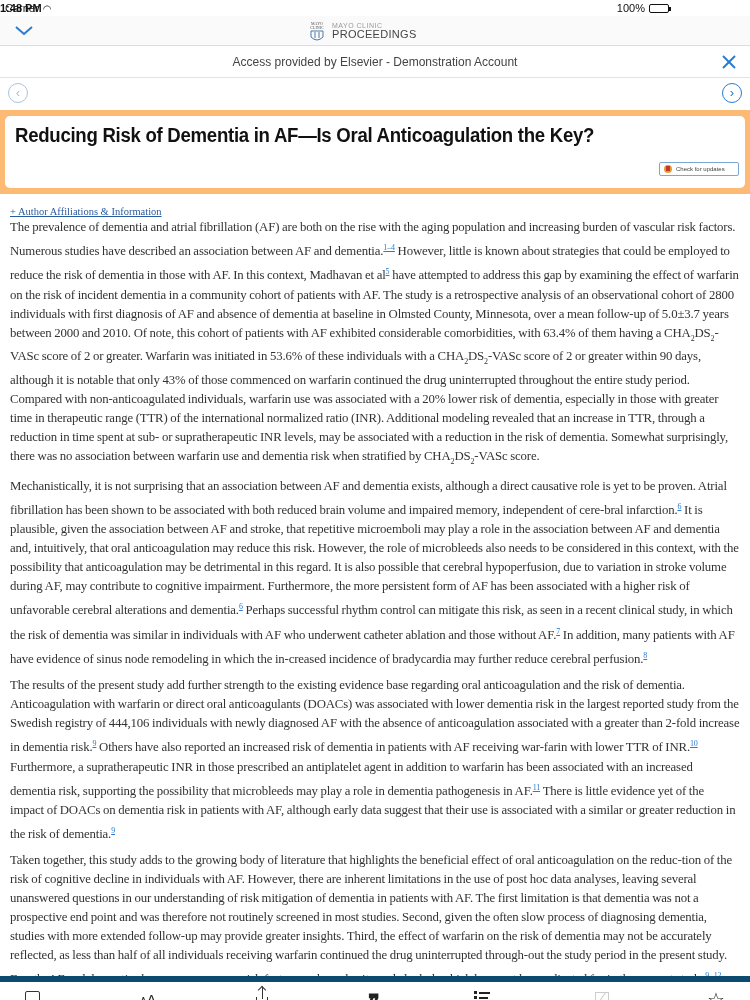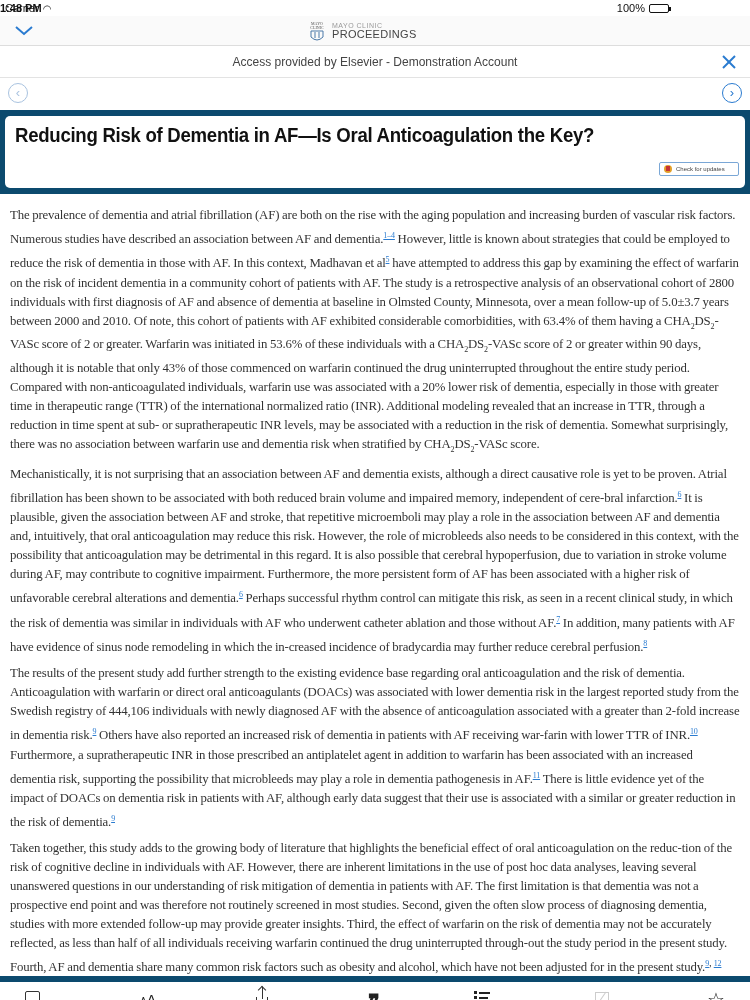--- a/index.html
+++ b/index.html
@@ -26,21 +26,21 @@
   .access-bar { position: absolute; top: 46px; left: 0; width: 750px; height: 32px; border-bottom: 1px solid #e3e3e3; background: #fff; }
   .access-text { position: absolute; left: 0; width: 750px; top: 9px; text-align: center; font-size: 12px; color: #444; }
   .close-btn { position: absolute; right: 12px; top: 6px; width: 18px; height: 20px; font-size: 20px; color: #2a7bd0; line-height: 20px; cursor: pointer; }
 
   .issue-bar { position: absolute; top: 78px; left: 0; width: 750px; height: 32px; background: #fff; }
   .issue-text { position: absolute; left: 0; width: 750px; top: 9px; text-align: center; font-size: 12px; color: #222; }
   .circle-btn { position: absolute; top: 5px; width: 20px; height: 20px; border: 1px solid; border-radius: 50%; text-align: center; line-height: 17px; font-size: 13px; cursor: pointer; }
   .prev-btn { left: 8px; border-color: #a9c3e0; color: #a9c3e0; }
   .next-btn { right: 8px; border-color: #2a7bd0; color: #2a7bd0; }
 
-  .header-wrap { position: absolute; top: 110px; left: 0; width: 750px; height: 84px; background: #0c4a6e; padding: 6px 5px; }
+  .header-wrap { position: absolute; top: 110px; left: 0; width: 750px; height: 84px; background: #fdba74; padding: 6px 5px; }
   .header-card { width: 740px; height: 72px; background: #fff; border-radius: 5px; position: relative; }
   .article-title { position: absolute; left: 10px; top: 8px; font-family: "Liberation Sans", sans-serif; font-weight: bold; font-size: 20px; color: #111; letter-spacing: -0.3px; transform: scaleX(0.93); transform-origin: left; white-space: nowrap; }
   .authors { position: absolute; left: 10px; top: 49px; font-family: "Liberation Serif", serif; font-size: 10px; color: #2a5ba0; white-space: nowrap; }
   .authors .star { color: #555; font-size: 8px; vertical-align: super; }
   .mail-icon { display: inline-block; width: 14px; height: 10px; border: 1px solid #444; position: relative; vertical-align: -1px; margin-left: 2px; overflow: hidden; }
   .mail-icon::before { content: ""; position: absolute; left: 1px; top: -6px; width: 10px; height: 10px; border: 1px solid #444; transform: rotate(45deg); }
   .check-updates { position: absolute; right: 6px; top: 46px; width: 80px; height: 14px; border: 1px solid #7aa7d6; border-radius: 2px; font-size: 6px; color: #444; display: flex; align-items: center; gap: 4px; padding-left: 4px; cursor: pointer; }
   .cu-icon { width: 8px; height: 8px; border-radius: 50%; background: #e2a02a; position: relative; }
   .cu-icon::after { content: ""; position: absolute; left: 2px; top: 1px; width: 4px; height: 5px; background: #c73434; }
 
@@ -129,20 +129,21 @@
   <div class="header-card">
     <div class="article-title">Reducing Risk of Dementia in AF—Is Oral Anticoagulation the Key?</div>
     <div class="check-updates">
       <span class="cu-icon"></span>
       <span>Check for updates</span>
     </div>
   </div>
 </div>
 
 <div class="content">
+  <a class="affil-link">+ Author Affiliations &amp; Information</a>
 
   <p class="para">
     <span>The prevalence of dementia and atrial fibrillation (AF) are both on the rise with the aging population and increasing burden of vascular risk factors. Numerous studies have described an association between AF and dementia.</span><sup><a>1–4</a></sup><span> However, little is known about strategies that could be employed to reduce the risk of dementia in those with AF. In this context, Madhavan et al</span><sup><a>5</a></sup><span> have attempted to address this gap by examining the effect of warfarin on the risk of incident dementia in a community cohort of patients with AF. The study is a retrospective analysis of an observational cohort of 2800 individuals with first diagnosis of AF and absence of dementia at baseline in Olmsted County, Minnesota, over a mean follow-up of 5.0±3.7 years between 2000 and 2010. Of note, this cohort of patients with AF exhibited considerable comorbidities, with 63.4% of them having a CHA</span><span class="sub">2</span><span>DS</span><span class="sub">2</span><span>-VASc score of 2 or greater. Warfarin was initiated in 53.6% of these individuals with a CHA</span><span class="sub">2</span><span>DS</span><span class="sub">2</span><span>-VASc score of 2 or greater within 90 days, although it is notable that only 43% of those commenced on warfarin continued the drug uninterrupted throughout the entire study period. Compared with non-anticoagulated individuals, warfarin use was associated with a 20% lower risk of dementia, especially in those with greater time in therapeutic range (TTR) of the international normalized ratio (INR). Additional modeling revealed that an increase in TTR, through a reduction in time spent at sub- or supratherapeutic INR levels, may be associated with a reduction in the risk of dementia. Somewhat surprisingly, there was no association between warfarin use and dementia risk when stratified by CHA</span><span class="sub">2</span><span>DS</span><span class="sub">2</span><span>-VASc score.</span>
   </p>
 
   <p class="para">
     <span>Mechanistically, it is not surprising that an association between AF and dementia exists, although a direct causative role is yet to be proven. Atrial fibrillation has been shown to be associated with both reduced brain volume and impaired memory, independent of cere-bral infarction.</span><sup><a>6</a></sup><span> It is plausible, given the association between AF and stroke, that repetitive microemboli may play a role in the association between AF and dementia and, intuitively, that oral anticoagulation may reduce this risk. However, the role of microbleeds also needs to be considered in this context, with the possibility that anticoagulation may be detrimental in this regard. It is also possible that cerebral hypoperfusion, due to variation in stroke volume during AF, may contribute to cognitive impairment. Furthermore, the more persistent form of AF has been associated with a higher risk of unfavorable cerebral alterations and dementia.</span><sup><a>6</a></sup><span> Perhaps successful rhythm control can mitigate this risk, as seen in a recent clinical study, in which the risk of dementia was similar in individuals with AF who underwent catheter ablation and those without AF.</span><sup><a>7</a></sup><span> In addition, many patients with AF have evidence of sinus node remodeling in which the in-creased incidence of bradycardia may further reduce cerebral perfusion.</span><sup><a>8</a></sup>
   </p>
 
   <p class="para">

